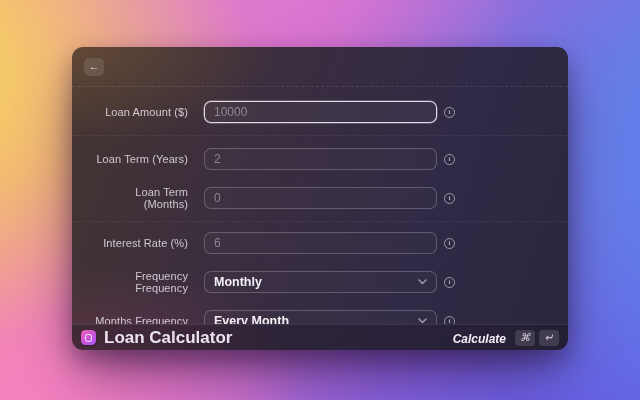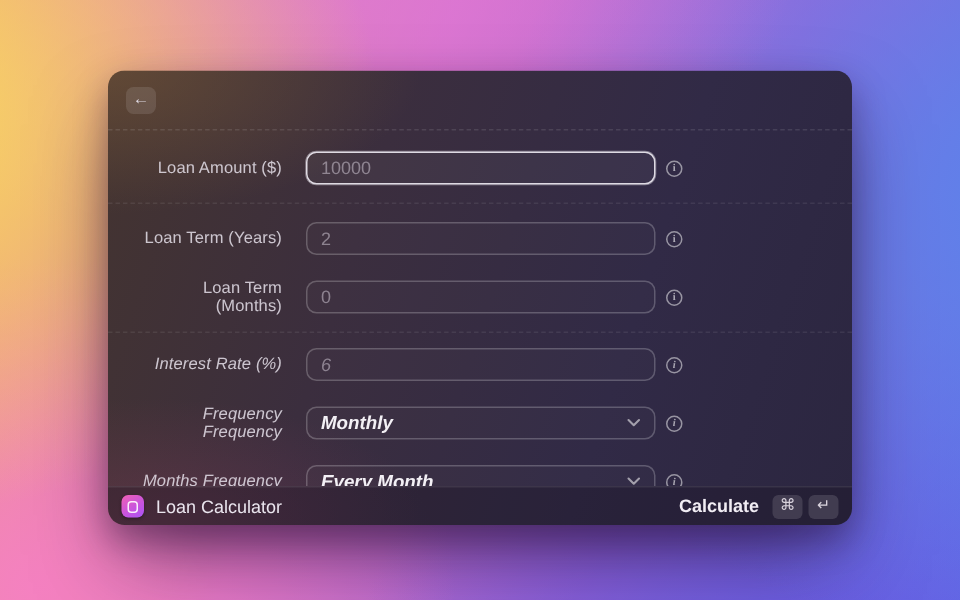--- a/index.html
+++ b/index.html
@@ -35,21 +35,21 @@
   }
   .back-btn {
     width:20px; height:18px; border-radius:5px;
     background:rgba(255,255,255,0.11);
     display:flex; align-items:center; justify-content:center;
     color:#ddd7e0; font-size:11px; line-height:1; cursor:pointer;
     border:none;
   }
   .content { height:237px; overflow:hidden; }
   .section { border-bottom:1px dashed rgba(255,255,255,0.08); }
-  .section.last { border-bottom:none;font-style:italic; }
+  .section.last { border-bottom:none; }
   .s1 { padding:14px 0 12px 0; }
   .s2 { padding:12px 0 11px 0; }
   .s3 { padding:10px 0 0 0; }
   .row { display:flex; align-items:center; }
   .row + .row { margin-top:16px; }
   .field-label {
     width:116px; text-align:right; flex:0 0 116px;
     font-size:11px; color:rgba(236,230,240,0.82); letter-spacing:0.1px;padding-left:20px;
   }
   .input {
@@ -82,22 +82,22 @@
   }
   .app-icon {
     width:15px; height:15px; border-radius:4.5px;
     background:linear-gradient(145deg,#f061b4 0%,#c653e0 60%,#a855f7 100%);
     display:flex; align-items:center; justify-content:center;
     box-shadow:0 1px 2px rgba(0,0,0,0.3);
   }
   .app-icon-glyph {
     width:7px; height:8px; border:1.3px solid rgba(255,255,255,0.9); border-radius:2.5px;
   }
-  .app-name { margin-left:8px; font-size:12px; font-weight:400; color:#eae5ee; }
-  .footer-right { margin-left:auto; display:flex; align-items:flex-start; cursor:pointer; }
+  .app-name { margin-left:8px; font-size:17px; font-weight:700; color:#eae5ee; }
+  .footer-right { margin-left:auto; display:flex; align-items:flex-end; cursor:pointer;font-style:italic; }
   .action-label { font-size:12px; font-weight:600; color:#f1edf4; margin-right:9px; }
   .keycap {
     width:20px; height:16px; border-radius:4px; background:rgba(255,255,255,0.13);
     display:flex; align-items:center; justify-content:center;
     color:#d8d2dc; font-size:10.5px; line-height:1;
   }
   .keycap + .keycap { margin-left:4px; }
 </style>
 </head>
 <body>

